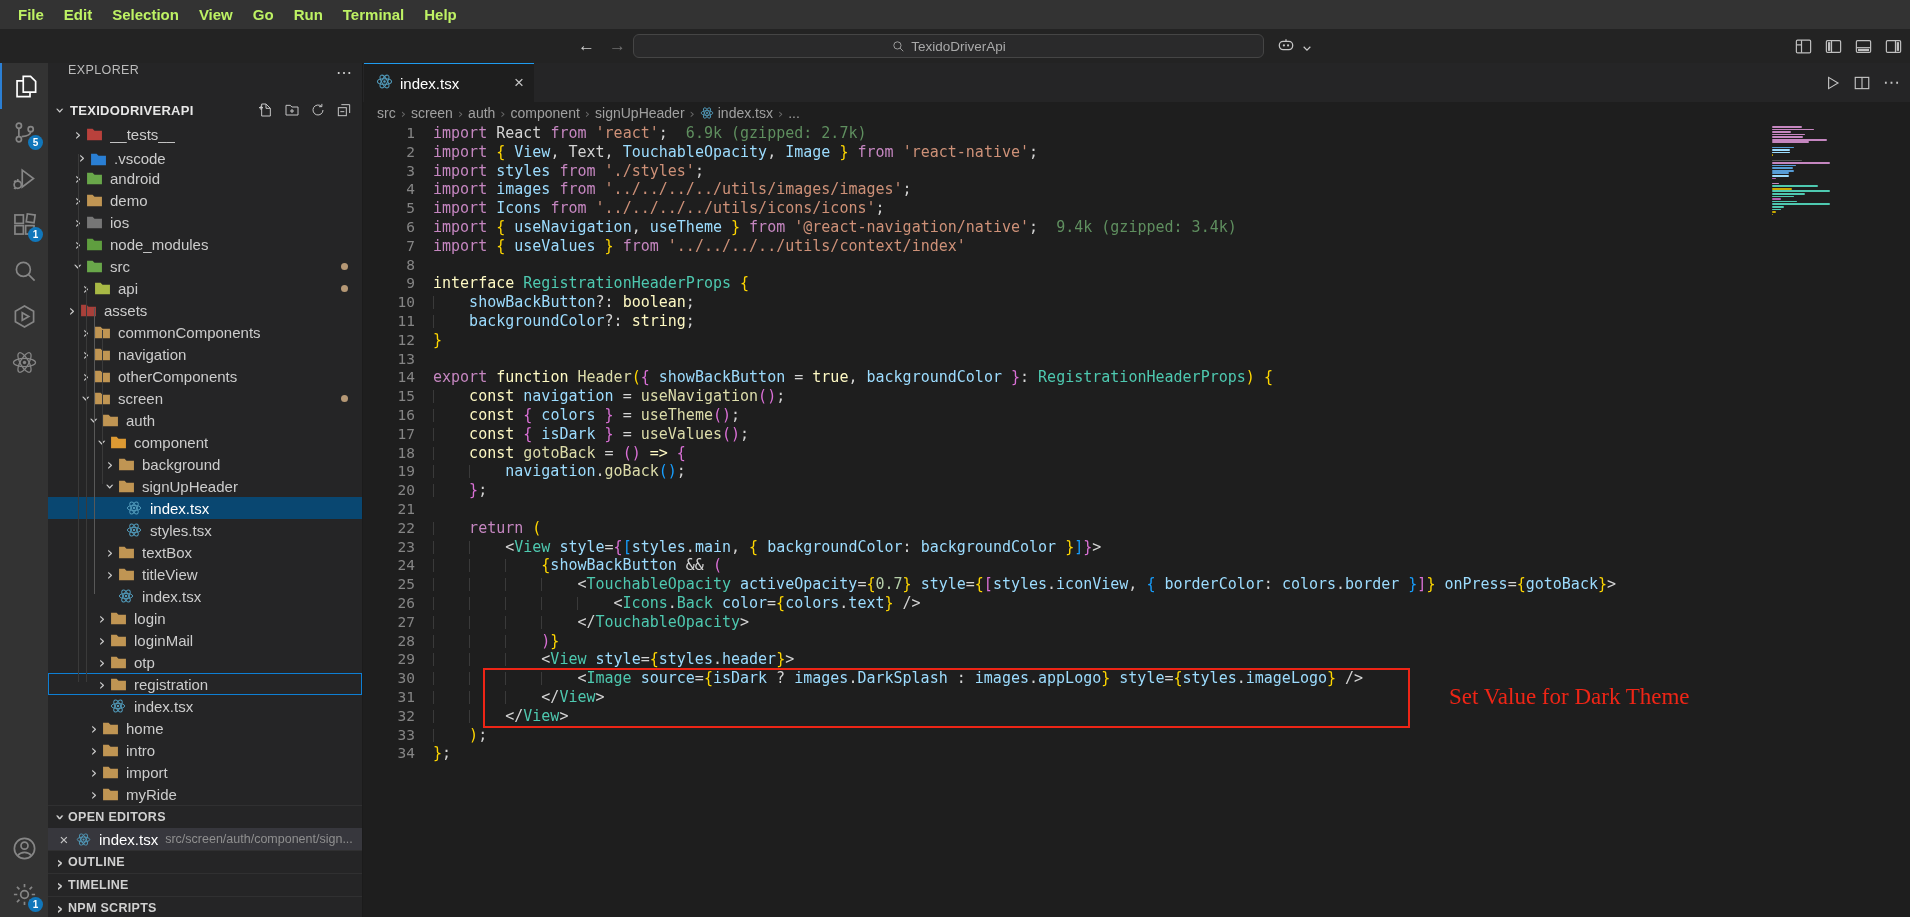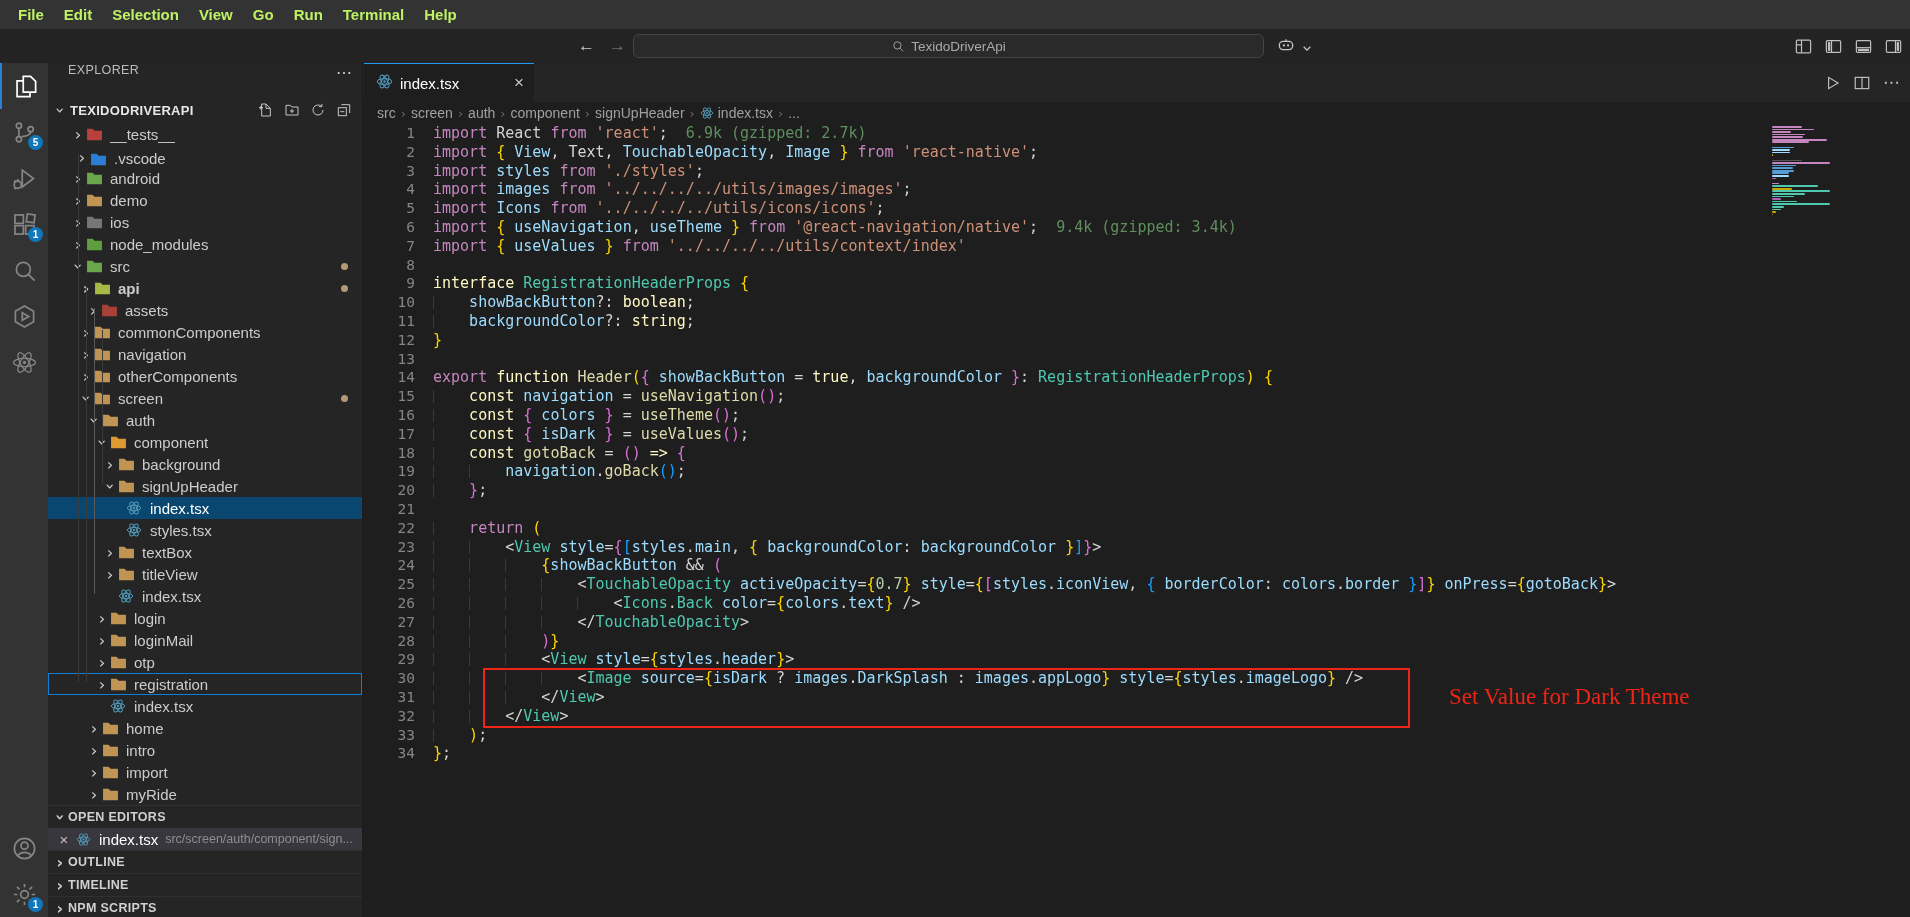--- a/index.html
+++ b/index.html
@@ -353,31 +353,31 @@
           <div class="trow" style="padding-left: 22px;">
             <span class="chev open">›</span>
             <span class="ficon">
               <svg viewBox="0 0 16 14" fill="#69a74a" stroke="none">
                 <path d="M1 1.5h5.2L8 3.5h7v9H1z"></path>
               </svg>
             </span>
             <span class="tlabel">src</span>
             <span class="mod-dot"></span>
           </div>
-          <div class="trow" style="padding-left: 30px; font-weight: bold;">
+          <div class="trow" style="padding-left: 30px;">
             <span class="chev">›</span>
             <span class="ficon">
               <svg viewBox="0 0 16 14" fill="#a8b945" stroke="none">
                 <path d="M1 1.5h5.2L8 3.5h7v9H1z"></path>
               </svg>
             </span>
             <span class="tlabel">api</span>
             <span class="mod-dot"></span>
           </div>
-          <div class="trow" style="padding-left: 37px;">
+          <div class="trow" style="padding-left: 16px;">
             <span class="chev">›</span>
             <span class="ficon">
               <svg viewBox="0 0 16 14" fill="#a8403a" stroke="none">
                 <path d="M1 1.5h5.2L8 3.5h7v9H1z"></path>
               </svg>
             </span>
             <span class="tlabel">assets</span>
           </div>
           <div class="trow" style="padding-left: 30px;">
             <span class="chev">›</span>

